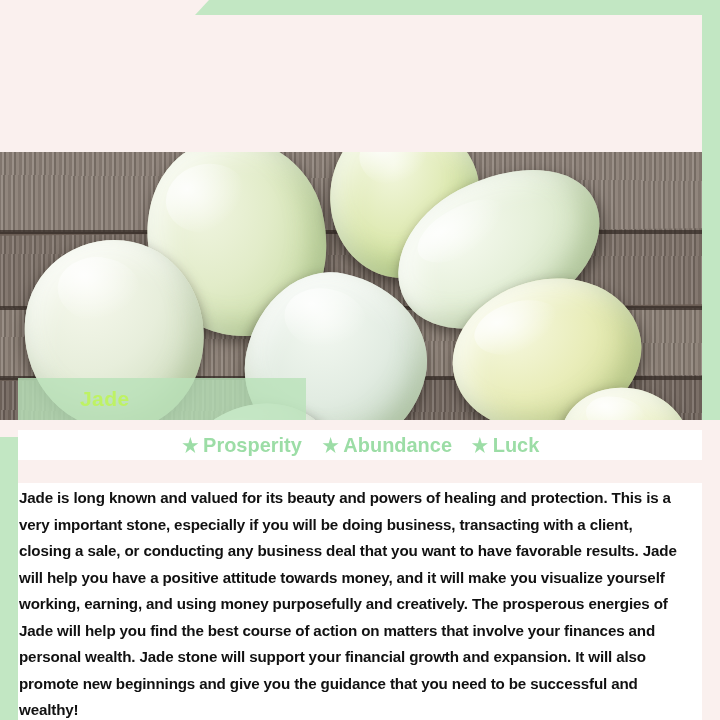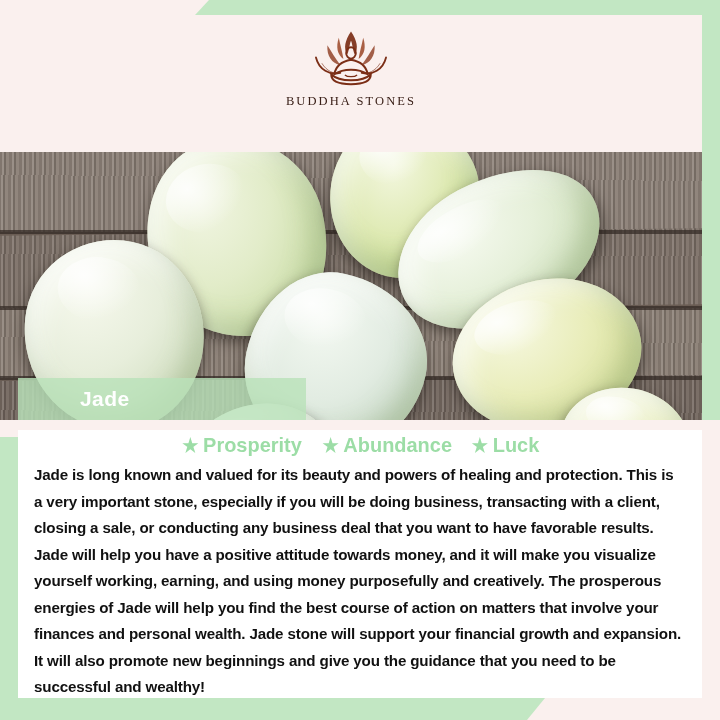--- a/index.html
+++ b/index.html
@@ -162,21 +162,21 @@
   }
 
   #jade-band {
     position:absolute; left:18px; bottom:0; width:288px; height:42px;
     background:rgba(186,226,186,.82);
     display:flex; align-items:center;
     z-index:4;
   }
   #jade-label {
     margin-left:62px;
-    color:#ffffff; font-size:21px; font-weight:bold;
+    color:#bef264; font-size:21px; font-weight:bold;
     letter-spacing:.4px;
   }
 
   
   #benefits {
     position:absolute; left:0; top:420px; width:702px; height:17px;
     background:#faf0ee;
   }
   #benefits-row {
     position:absolute; left:18px; top:430px; width:684px; height:30px;
@@ -188,23 +188,23 @@
   .benefit {
     display:flex; align-items:center; gap:5px;
     color:#9cdda6; font-weight:bold; font-size:21px;
     transform:scaleX(0.95);
     white-space:nowrap;
   }
   .star-icon { font-size:19px; line-height:1; color:#9cdda6; }
 
   
   #body-card {
-    position:absolute; left:18px; top:460px; width:684px; height:238px;
+    position:absolute; left:18px; top:483px; width:684px; height:238px;
     background:#ffffff;
-    padding:2px 10px 0 16px;
+    padding:2px 10px 0 1px;
   }
   #body-text {
     font-size:15.4px;
     line-height:26.5px;
     color:#111111;
     font-weight:bold;
     text-align:left;
     letter-spacing:-.15px;
     transform:scaleX(0.985);
     transform-origin:left top;
@@ -214,40 +214,20 @@
 <body>
 
 <div class="deco" id="deco-top-band"></div>
 <div class="deco" id="deco-right-strip"></div>
 <div class="deco" id="deco-left-strip"></div>
 <div class="deco" id="deco-left-notch"></div>
 <div class="deco" id="deco-bottom-band"></div>
 
 <div id="header">
 
-  <div id="logo-block">
-    <svg id="logo-mark" viewBox="0 0 120 84">
-      <g fill="none" stroke="#7b2e16" stroke-width="2.1" stroke-linecap="round">
-        <path d="M60 6 C52 18 50 28 55 36 C58 30 58 22 60 18 C62 22 62 30 65 36 C70 28 68 18 60 6 Z" fill="#7b2e16" stroke="none" opacity=".92"></path>
-        <path d="M44 14 C40 26 42 36 50 42 C49 34 46 24 44 14 Z" fill="#9a4526" stroke="none" opacity=".85"></path>
-        <path d="M76 14 C80 26 78 36 70 42 C71 34 74 24 76 14 Z" fill="#9a4526" stroke="none" opacity=".85"></path>
-        <path d="M29 24 C28 38 35 48 46 50 C40 42 34 32 29 24 Z" fill="#8c3a1e" stroke="none" opacity=".8"></path>
-        <path d="M91 24 C92 38 85 48 74 50 C80 42 86 32 91 24 Z" fill="#8c3a1e" stroke="none" opacity=".8"></path>
-        <path d="M14 40 C18 56 32 64 46 60" stroke-width="2.4"></path>
-        <path d="M106 40 C102 56 88 64 74 60" stroke-width="2.4"></path>
-        <path d="M22 48 C28 58 38 62 46 61" stroke-width="1.3" opacity=".6"></path>
-        <path d="M98 48 C92 58 82 62 74 61" stroke-width="1.3" opacity=".6"></path>
-      </g>
-      <ellipse cx="60" cy="34" rx="6.4" ry="7.4" fill="none" stroke="#7b2e16" stroke-width="2.4"></ellipse>
-      <path d="M60 43 C48 45 40 52 38 62 C44 58 52 56 60 56 C68 56 76 58 82 62 C80 52 72 45 60 43 Z" fill="none" stroke="#7b2e16" stroke-width="2.6" stroke-linejoin="round"></path>
-      <path d="M34 62 C34 70 42 75 60 75 C78 75 86 70 86 62 C80 68 70 70 60 70 C50 70 40 68 34 62 Z" fill="none" stroke="#7b2e16" stroke-width="2.6" stroke-linejoin="round"></path>
-      <path d="M52 63 C55 66 65 66 68 63" fill="none" stroke="#7b2e16" stroke-width="1.6"></path>
-    </svg>
-    <div id="logo-wordmark">BUDDHA STONES</div>
-  </div>
 
 </div>
 
 <div id="hero">
   <div id="hero-photo">
     <div class="plank" id="plank1"></div>
     <div class="plank" id="plank2"></div>
     <div class="plank" id="plank3"></div>
     <div class="plank" id="plank4"></div>
     <div class="gap" id="gap1"></div>

